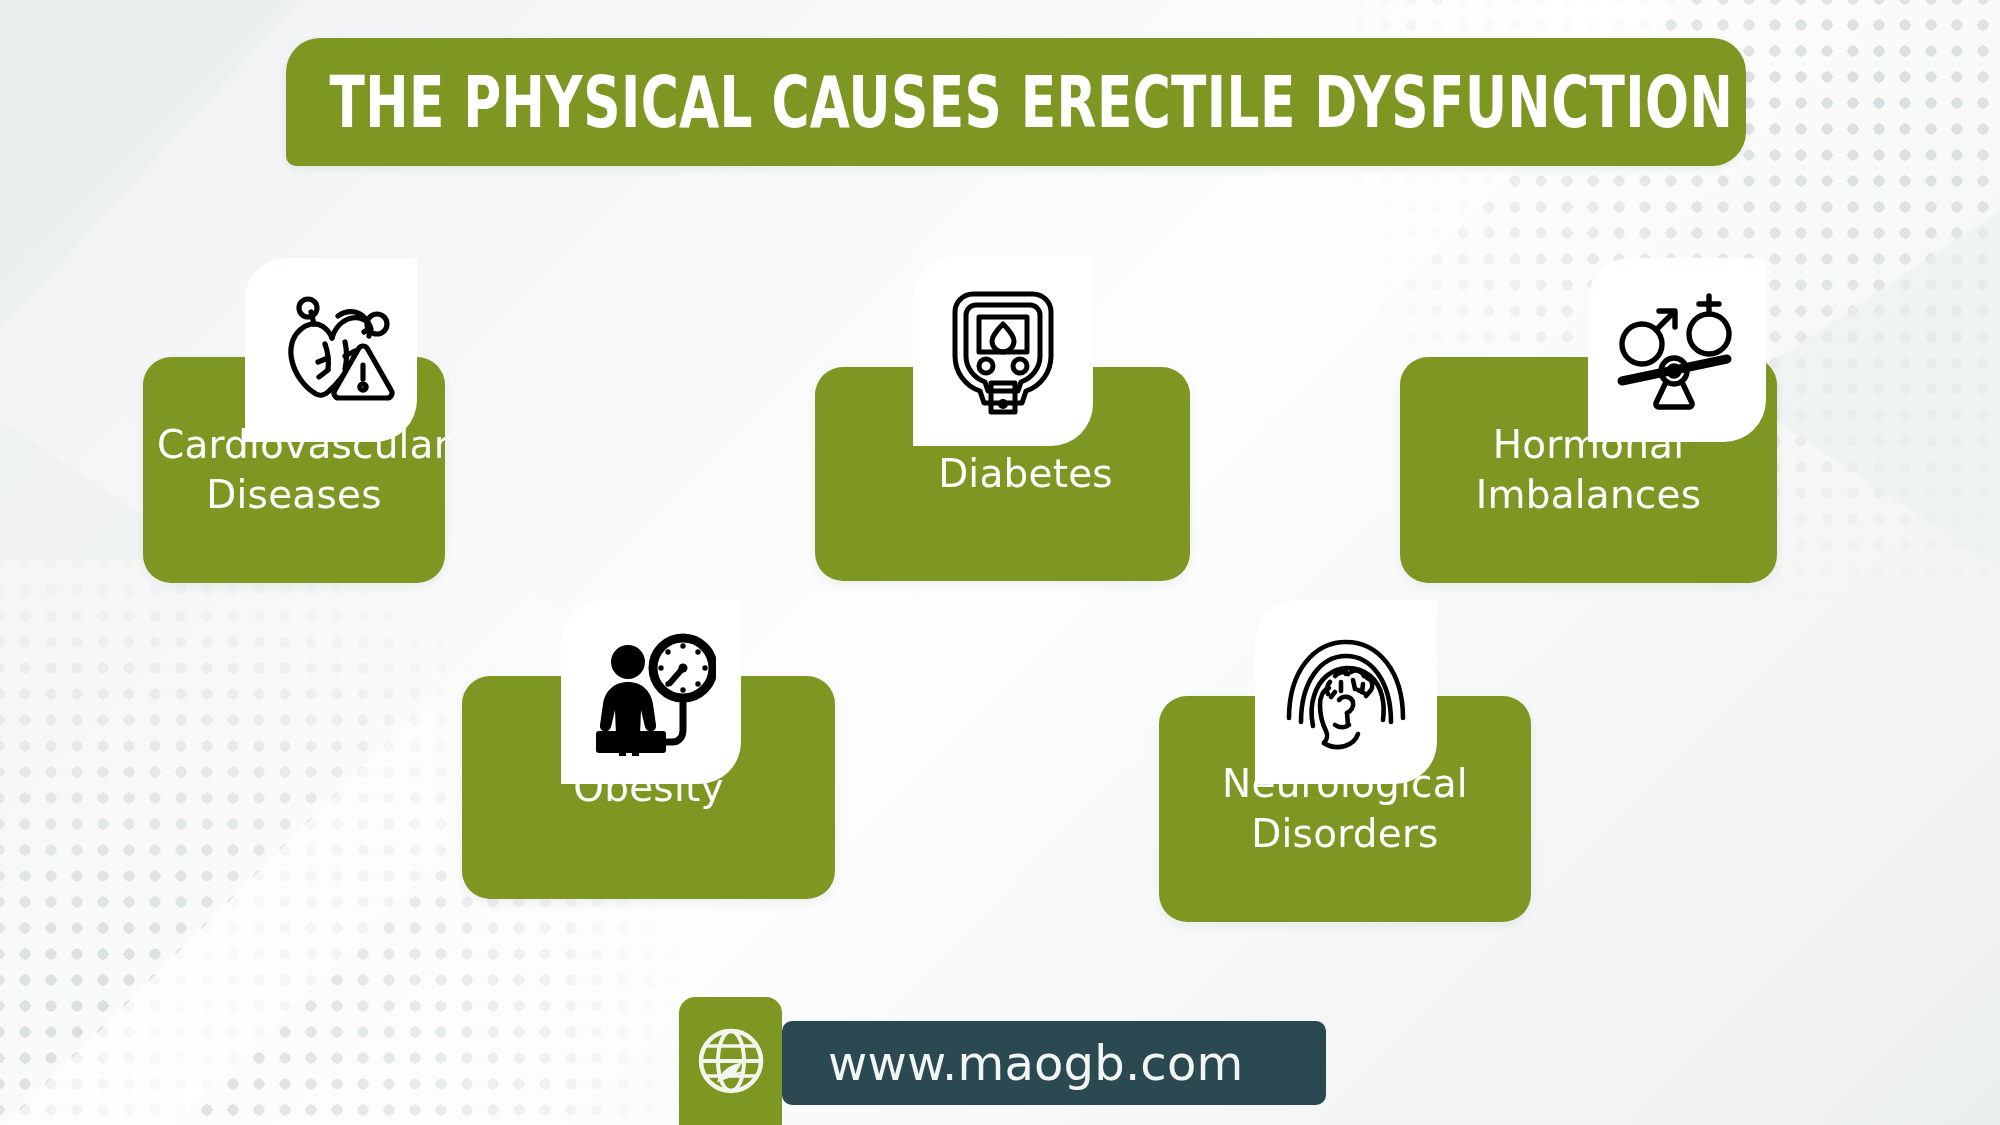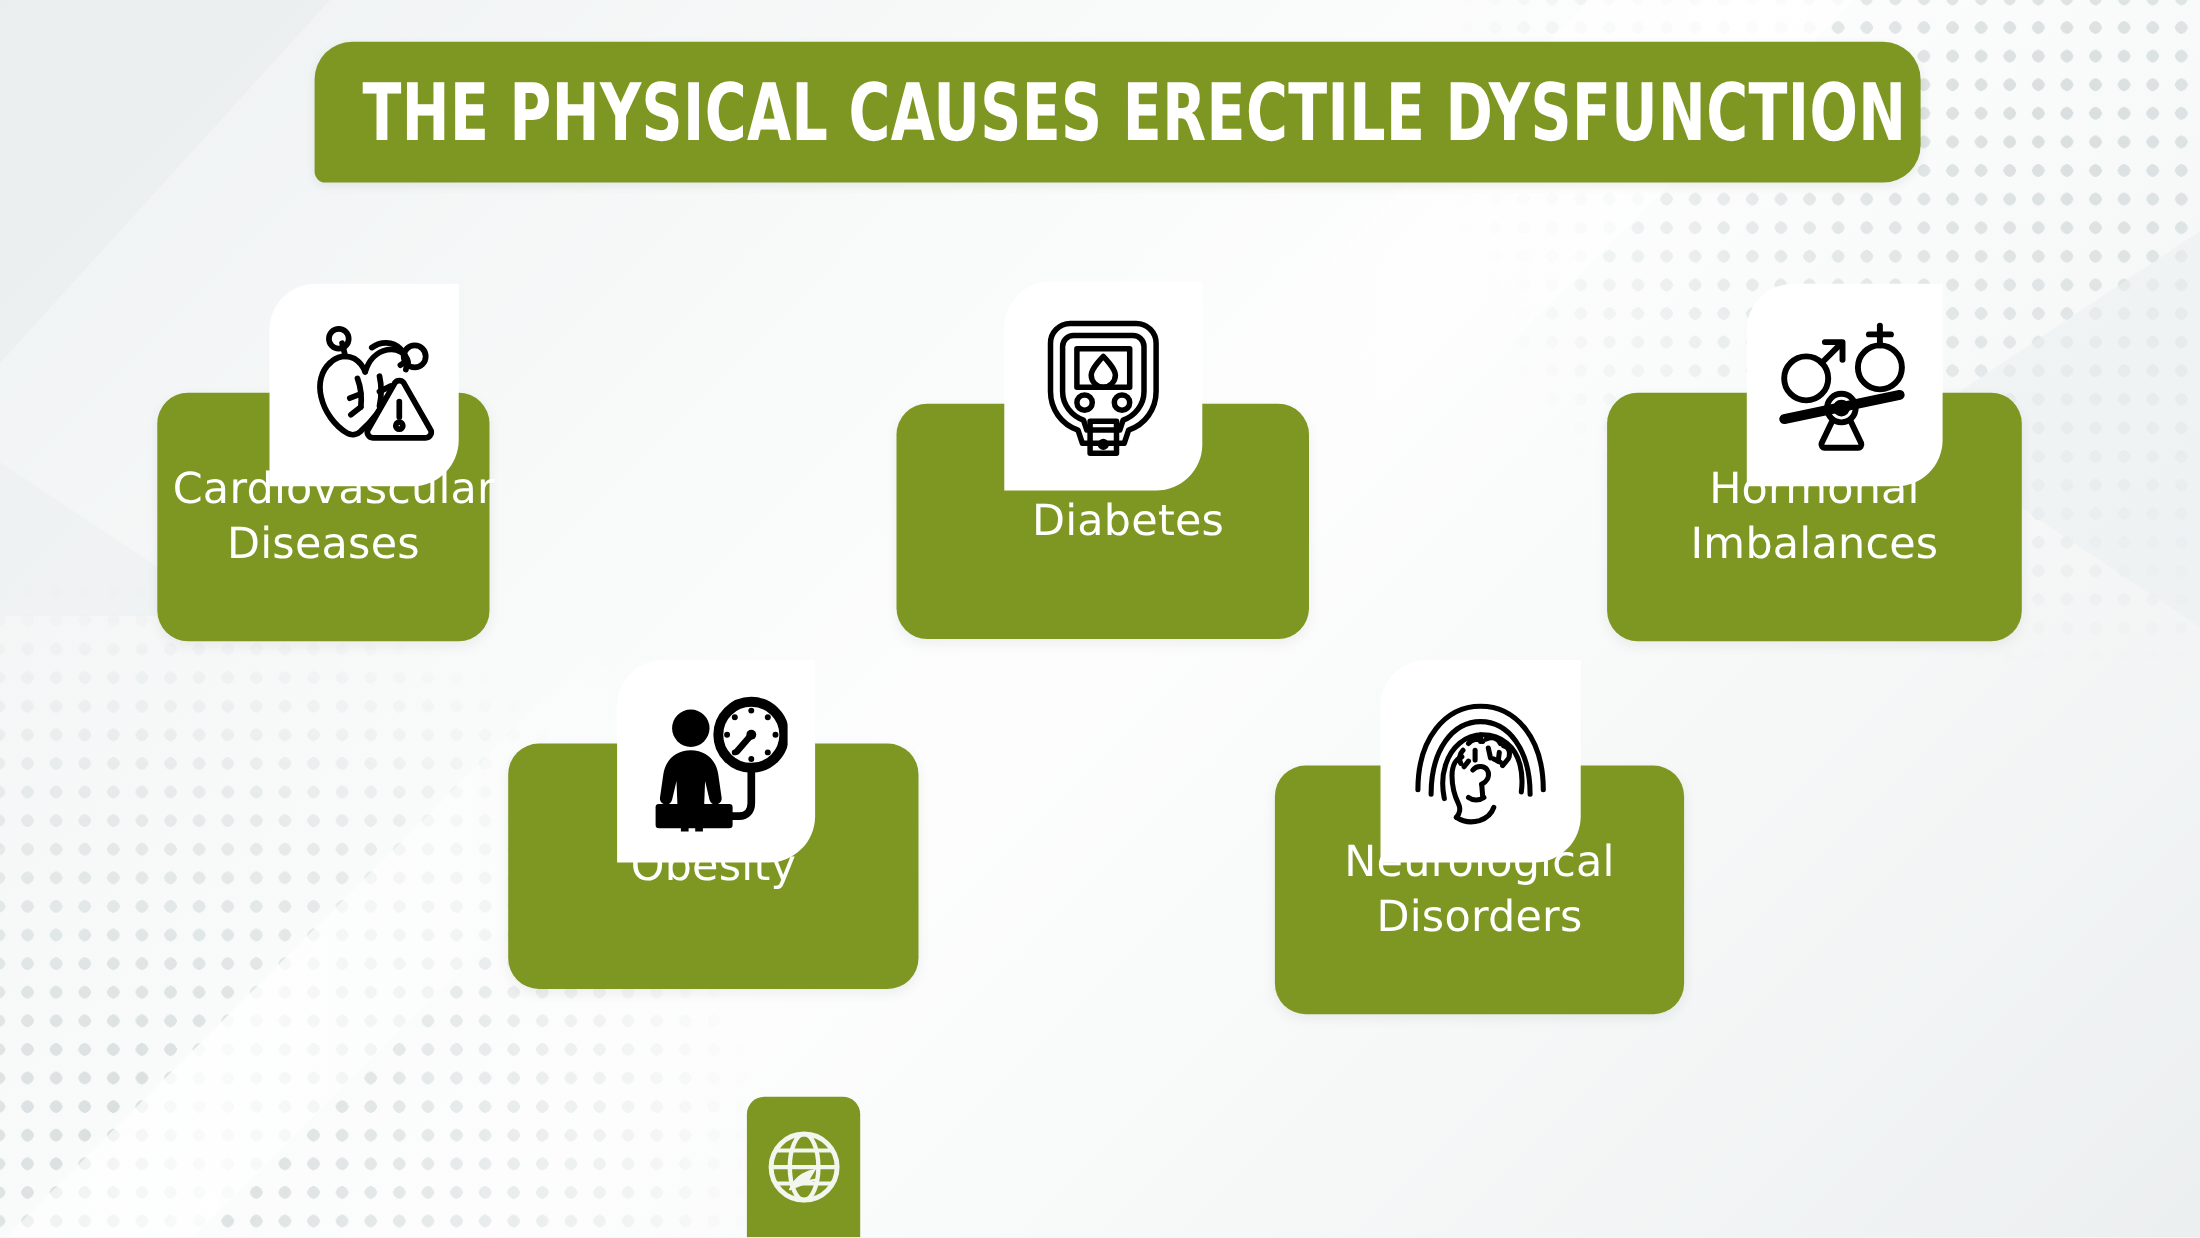--- a/index.html
+++ b/index.html
@@ -226,21 +226,21 @@
         <circle cx="43" cy="80" r="7"></circle>
         <circle cx="77" cy="80" r="7"></circle>
 
         <rect x="48" y="97" width="24" height="29"></rect>
         <circle cx="60" cy="118" r="2.6" fill="#000"></circle>
       </svg>
     </div>
   </div>
 
   <div class="card">
-    <div class="card-panel" style="left:1461px;top:357px;width:377px;height:226px;">
+    <div class="card-panel" style="left:1400px;top:357px;width:377px;height:226px;">
       <div class="card-label two-line">Hormonal Imbalances</div>
     </div>
     <div class="icon-tile" style="left:1588px;top:258px;width:178px;height:184px;">
       <svg width="132" height="126" viewBox="0 0 132 126" fill="none" stroke="#000" stroke-width="5.4" stroke-linecap="round" stroke-linejoin="round">
 
         <circle cx="31" cy="57" r="20"></circle>
         <path d="M45 43l17-17"></path>
         <path d="M48 24h16v16"></path>
 
         <circle cx="98" cy="47" r="20"></circle>
@@ -328,14 +328,17 @@
   <div class="footer-badge">
     <svg width="70" height="70" viewBox="0 0 70 70">
       <circle cx="35" cy="35" r="30" fill="none" stroke="#f3f6ee" stroke-width="4.5"></circle>
       <ellipse cx="35" cy="35" rx="13" ry="30" fill="none" stroke="#f3f6ee" stroke-width="4"></ellipse>
       <path d="M5 35h60" stroke="#f3f6ee" stroke-width="4"></path>
       <path d="M10 20h50" stroke="#f3f6ee" stroke-width="3.6"></path>
       <path d="M10 50h50" stroke="#f3f6ee" stroke-width="3.6"></path>
       <path d="M22 56c4-10 12-16 22-18l-6 10 10-2" fill="#f3f6ee" stroke="#f3f6ee" stroke-width="2"></path>
     </svg>
   </div>
+  <div class="footer-bar">
+    <span class="footer-url">www.maogb.com</span>
+  </div>
 
 </div>
 
 </body></html>

